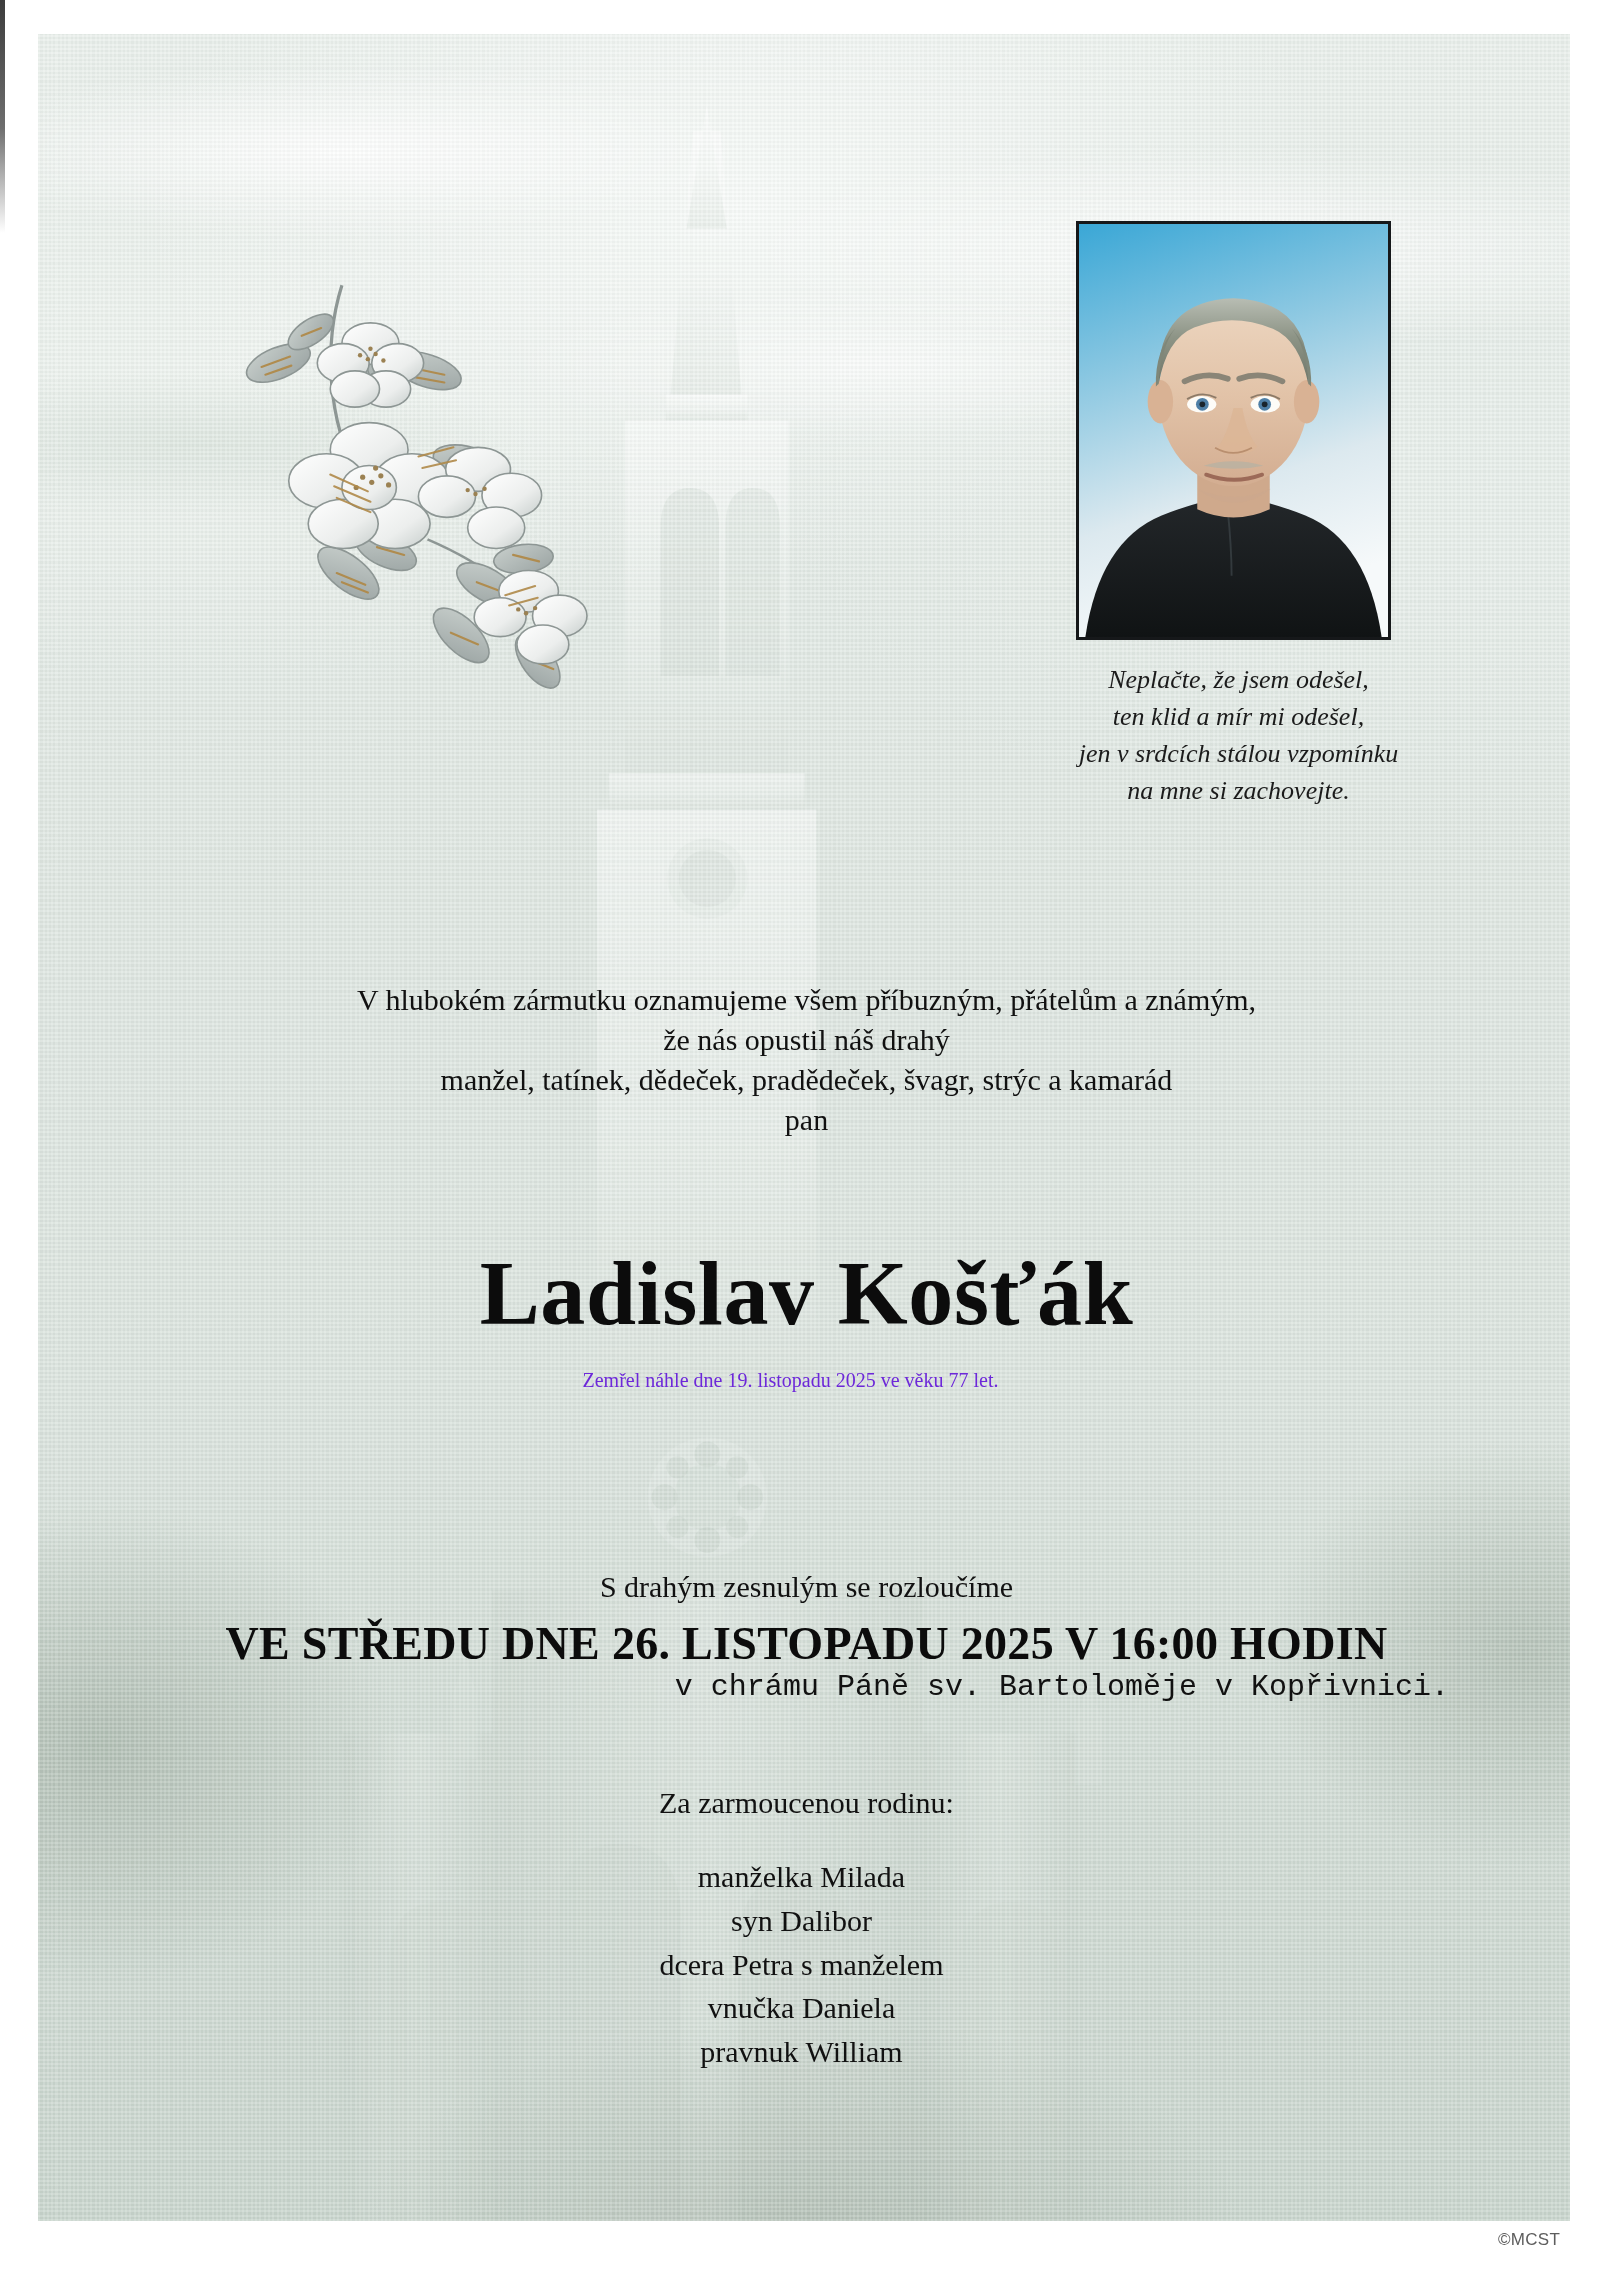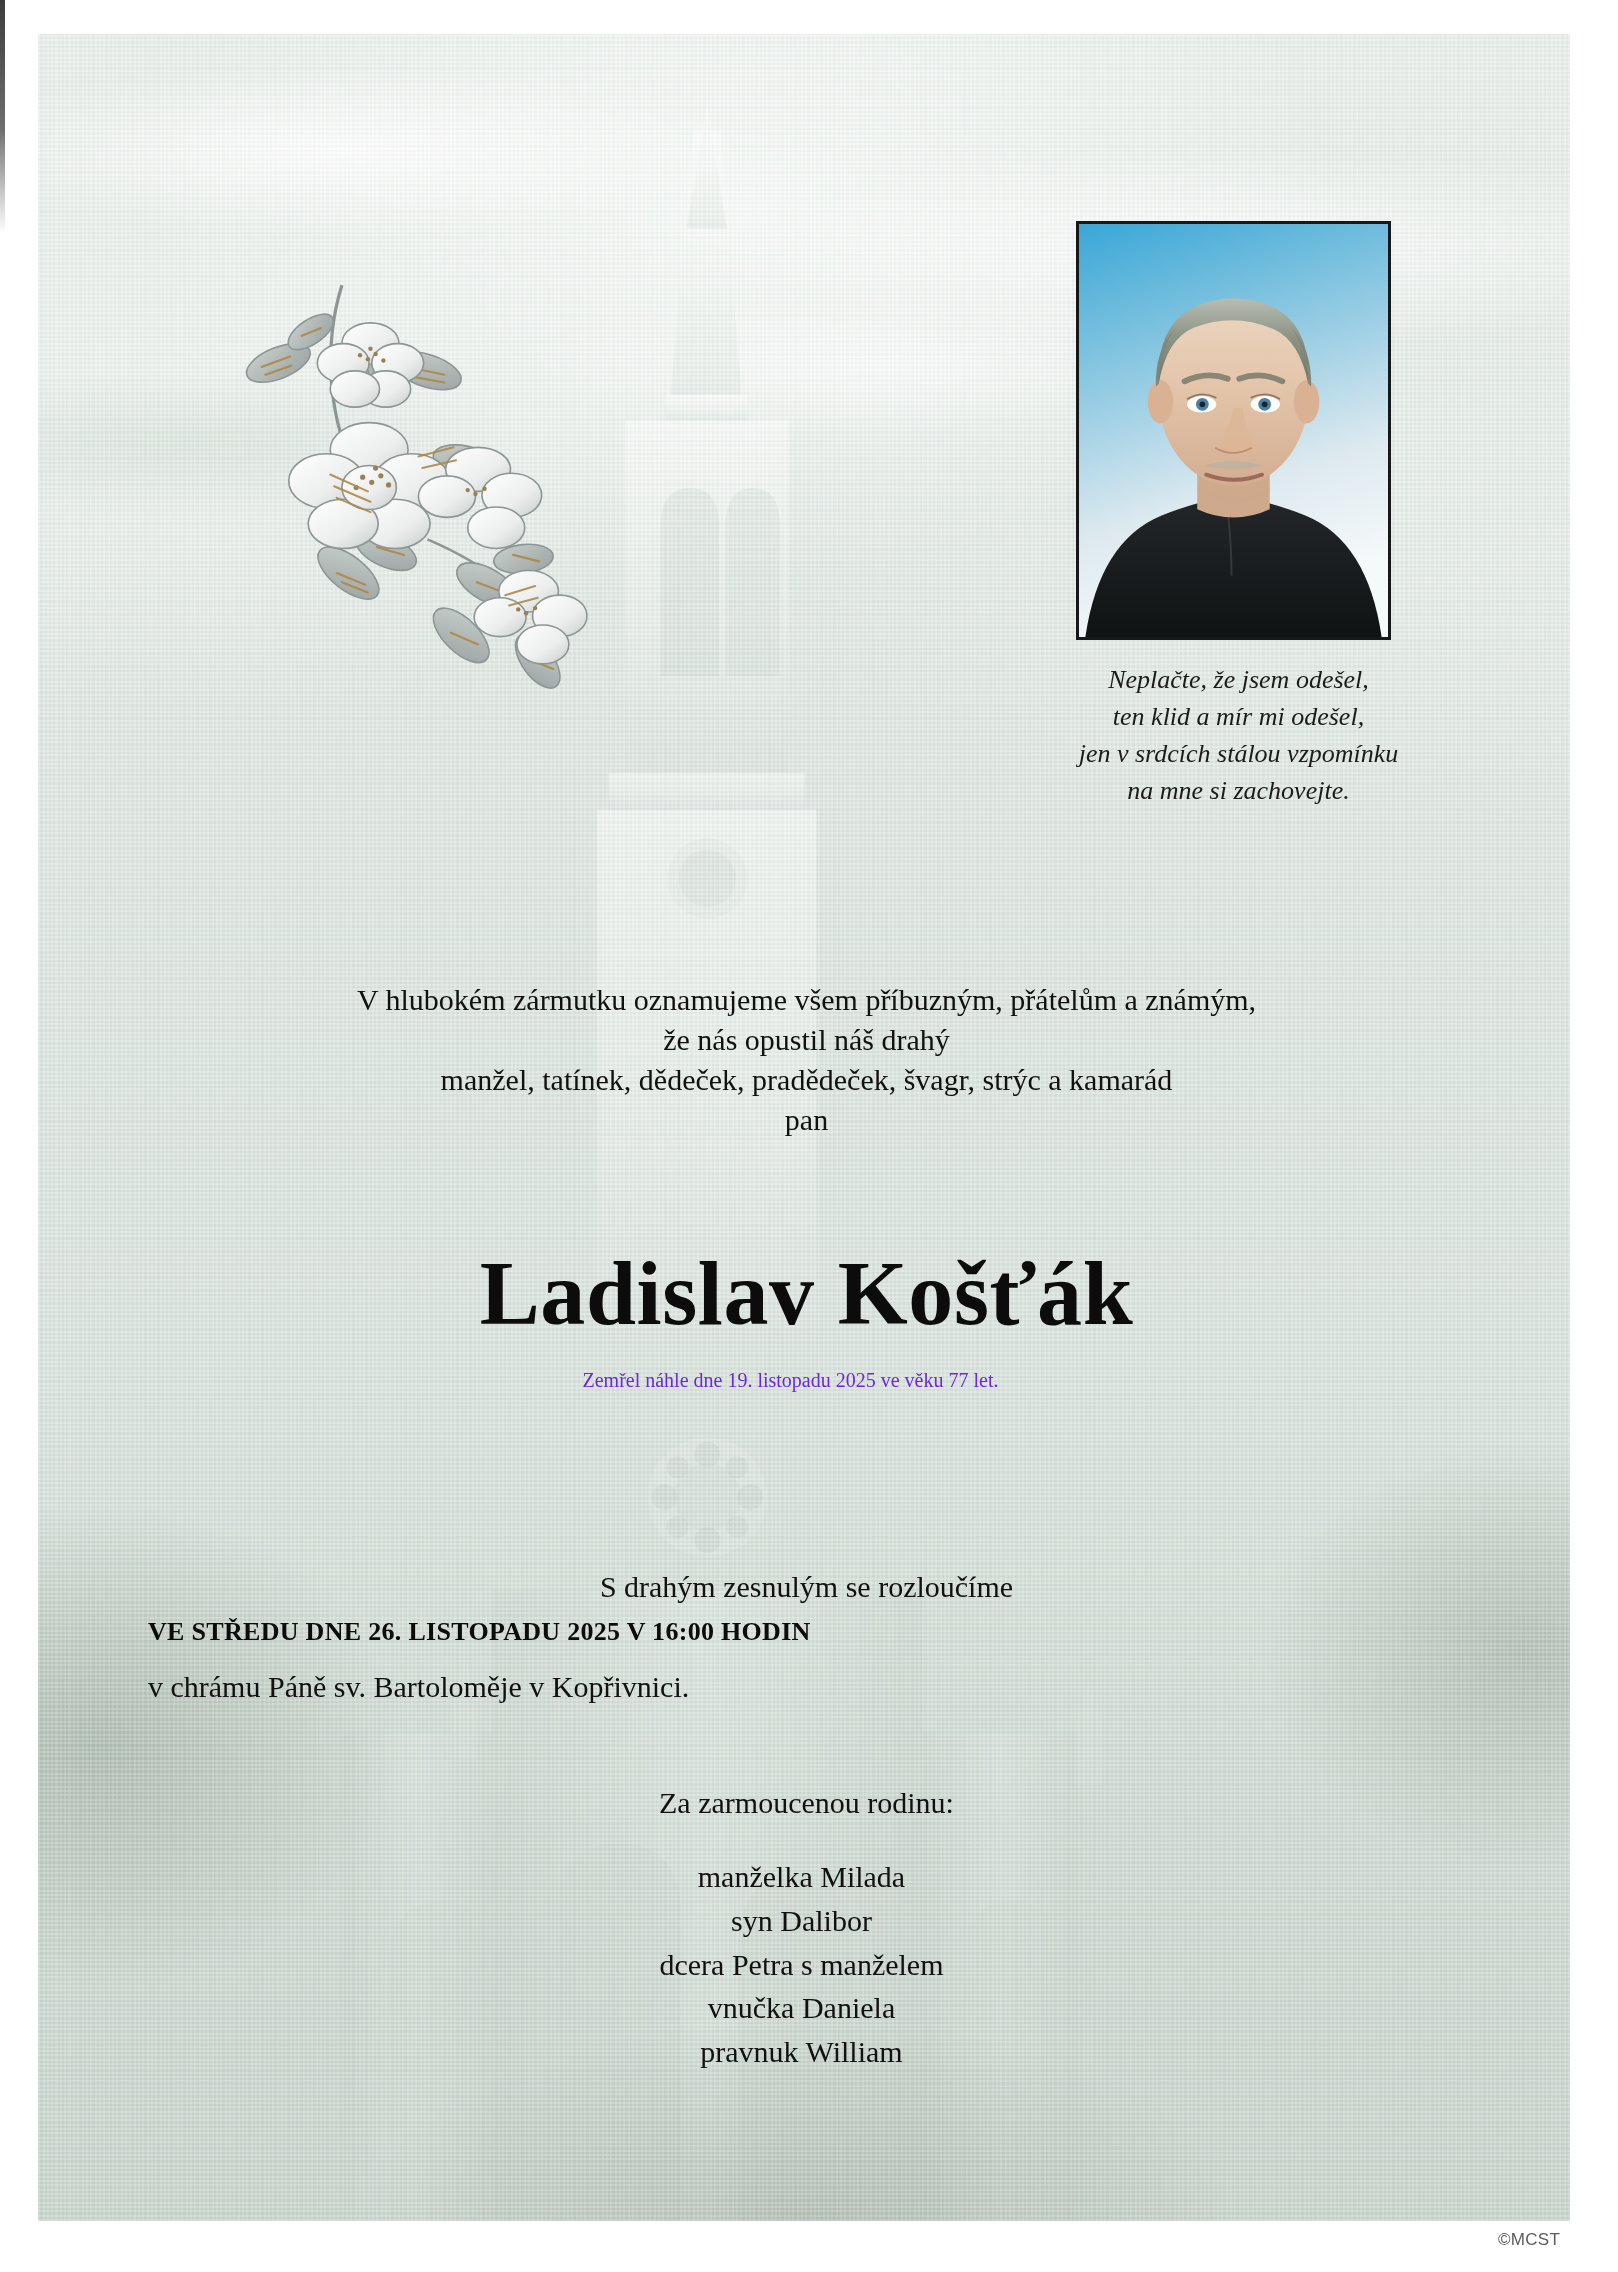--- a/index.html
+++ b/index.html
@@ -159,35 +159,36 @@
     text-align: center;
     font-size: 30px;
     color: #111;
   }
 
   .ceremony {
     position: absolute;
     left: 110px;
     top: 1583px;
     width: 1317px;
-    text-align: left;
+    text-align: center;
     font-weight: bold;
-    font-size: 26px;
+    font-size: 46px;
     letter-spacing: 0.3px;
     color: #0c0c0c;
   }
 
   .venue {
     position: absolute;
-    left: 110px;
+    left: 94px;
     top: 1636px;
     width: 1317px;
-    text-align: left;
+    text-align: right;
     font-size: 30px;
     color: #111;
+    font-family: Liberation Mono, monospace;
   }
 
   .family-title {
     position: absolute;
     left: 110px;
     top: 1752px;
     width: 1317px;
     text-align: center;
     font-size: 30px;
     color: #111;

